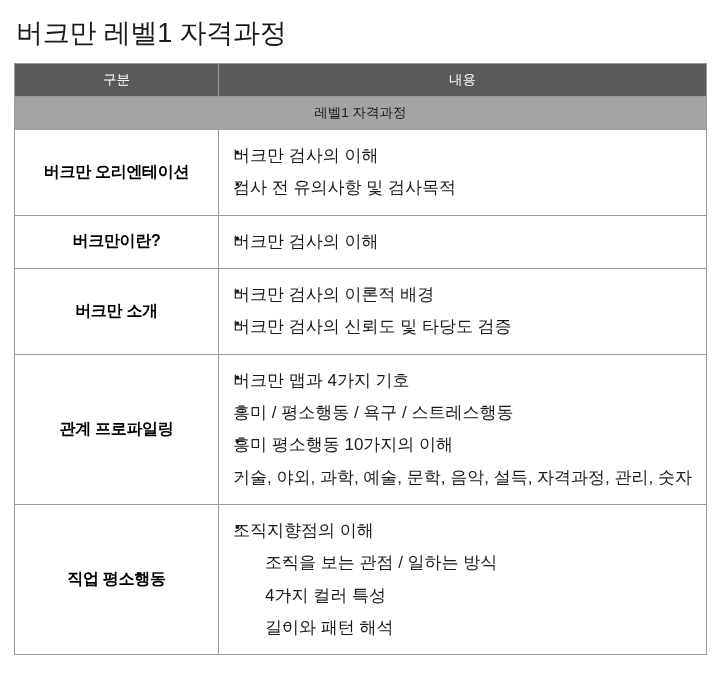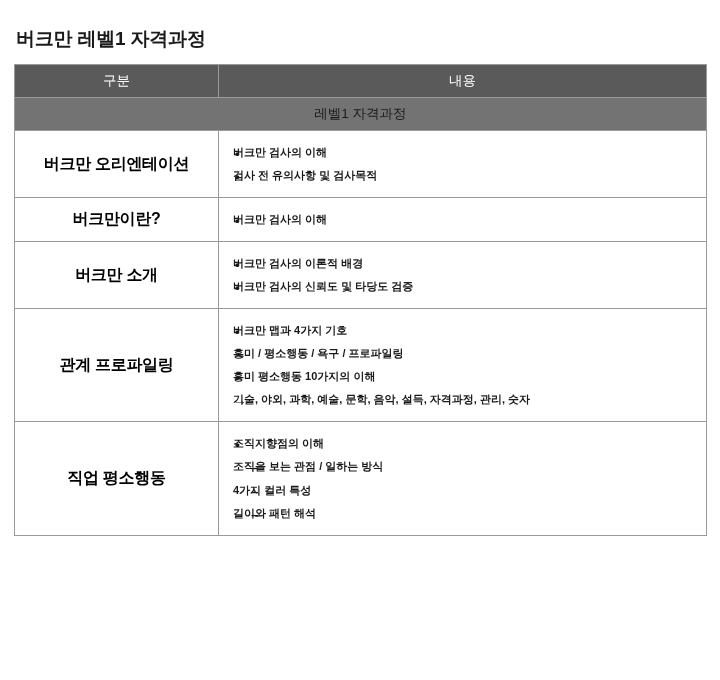--- a/index.html
+++ b/index.html
@@ -14,24 +14,24 @@
     color: #1a1a1a;
     overflow: hidden;
   }
   .page {
     width: 720px;
     height: 680px;
     box-sizing: border-box;
     padding: 12px 14px 0 14px;
   }
   .doc-title {
-    font-size: 19px;
-    font-weight: bold;
-    color: #1a1a1a;
-    margin: 14px 0 12px 2px;
+    font-size: 27px;
+    font-weight: normal;
+    color: #1a1a1a;
+    margin: 3px 0 12px 2px;
     letter-spacing: -0.2px;
   }
   table.curriculum {
     border-collapse: collapse;
     width: 692px;
     table-layout: fixed;
   }
   table.curriculum td, table.curriculum th {
     border: 1px solid #9a9a9a;
     vertical-align: middle;
@@ -42,21 +42,21 @@
     font-size: 13.5px;
     font-weight: normal;
     text-align: center;
     height: 26px;
     padding: 3px 0;
   }
   .col-label { width: 204px; }
   .col-content { width: 488px; }
 
   tr.section-row td {
-    background: #737373;
+    background: #a3a3a3;
     text-align: center;
     font-size: 13.5px;
     color: #1a1a1a;
     height: 26px;
     padding: 3px 0;
   }
 
   td.label-cell {
     text-align: center;
     font-size: 16px;
@@ -69,27 +69,26 @@
   td.content-cell {
     padding: 10px 12px 10px 14px;
     background: #ffffff;
   }
   ul.items {
     list-style: none;
     margin: 0;
     padding: 0;
   }
   ul.items li {
-    font-size: 11px;
+    font-size: 17px;
     line-height: 1.55;
     color: #1a1a1a;
     padding: 3px 0 3px 0;
     position: relative;
     white-space: nowrap;
-    font-weight: bold;
   }
   li.bullet {
     padding-left: 16px;
   }
   li.bullet::before {
     content: "•";
     position: absolute;
     left: 2px;
     top: 3px;
     font-size: 13.5px;
@@ -112,20 +111,21 @@
   li.arrow::before {
     content: "→";
     position: absolute;
     left: 0px;
     top: 3px;
     font-size: 13.5px;
     line-height: 1.55;
   }
   li.dash {
     padding-left: 34px;
+    margin-left: 32px;
   }
   li.dash::before {
     content: "–";
     position: absolute;
     left: 18px;
     top: 3px;
     font-size: 13.5px;
     line-height: 1.55;
   }
 </style>
@@ -179,21 +179,21 @@
             <li class="bullet">   버크만 검사의 신뢰도 및 타당도 검증</li>
           </ul>
         </td>
       </tr>
 
       <tr>
         <td class="label-cell">관계 프로파일링</td>
         <td class="content-cell">
           <ul class="items">
             <li class="bullet-wide">버크만 맵과 4가지 기호</li>
-            <li class="arrow">흥미 / 평소행동 / 욕구 / 프로파일링</li>
+            <li class="arrow">흥미 / 평소행동 / 욕구 / 스트레스행동</li>
             <li class="bullet-wide">흥미 평소행동 10가지의 이해</li>
             <li class="arrow">기술, 야외, 과학, 예술, 문학, 음악, 설득, 자격과정, 관리, 숫자</li>
           </ul>
         </td>
       </tr>
 
       <tr>
         <td class="label-cell">직업 평소행동</td>
         <td class="content-cell">
           <ul class="items">

